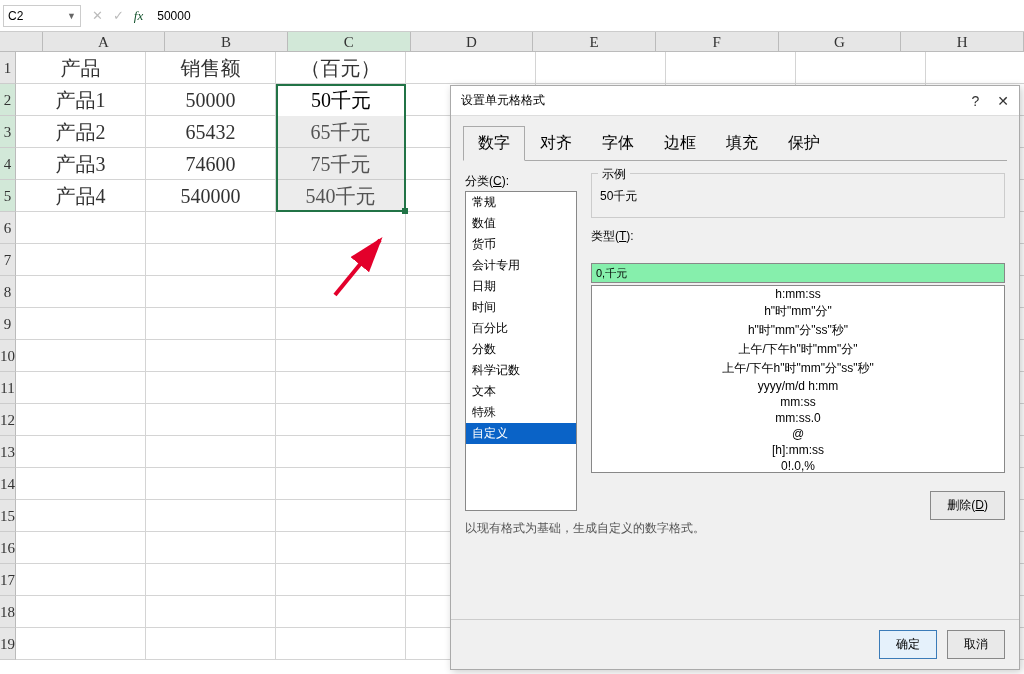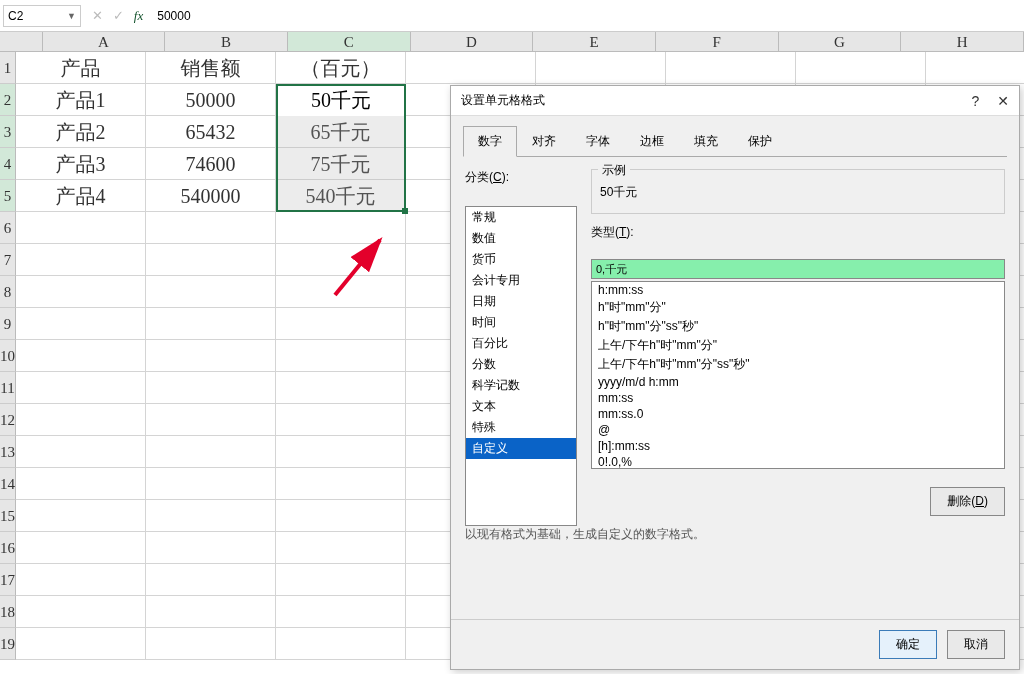--- a/index.html
+++ b/index.html
@@ -37,37 +37,37 @@
   
   .arrow1 { position: absolute; left: 320px; top: 230px; pointer-events: none; }
   .arrow2 { position: absolute; left: 640px; top: 240px; pointer-events: none; }
 
   
   .dialog { position: absolute; left: 450px; top: 85px; width: 570px; height: 585px; background: #f0f0f0; border: 1px solid #aaa; box-shadow: 2px 2px 8px rgba(0,0,0,0.2); display: flex; flex-direction: column; font-size: 12px; }
   .dlg-title { height: 30px; display: flex; align-items: center; justify-content: space-between; padding: 0 10px; background: #fff; border-bottom: 1px solid #ddd; }
   .dlg-title .t { font-size: 12px; }
   .dlg-title .btns { display: flex; gap: 18px; font-size: 14px; color: #333; }
   .tabs { display: flex; padding: 10px 12px 0 12px; }
-  .tab { padding: 6px 14px; border: 1px solid transparent; font-size: 12px; cursor: default; }
+  .tab { padding: 6px 14px; border: 1px solid transparent; font-size: 16px; cursor: default; }
   .tab.active { border: 1px solid #aaa; border-bottom: 1px solid #f0f0f0; background: #f0f0f0; position: relative; z-index: 2; }
   .tab-line { height: 1px; background: #aaa; margin: -1px 12px 0 12px; }
   .dlg-body { flex: 1; padding: 12px 14px; display: flex; flex-direction: column; }
   .body-cols { display: flex; gap: 14px; }
   .cat-col { width: 112px; }
-  .cat-label { margin-bottom: 20px; }
+  .cat-label { margin-bottom: 1px; }
   .cat-list { border: 1px solid #888; height: 320px; background: #fff; overflow: hidden; }
   .cat-item { padding: 2px 6px; font-size: 12px; }
   .cat-item.selected { background: #0a63c7; color: #fff; }
   .right-col { flex: 1; display: flex; flex-direction: column; }
   .sample-box { border: 1px solid #ccc; padding: 10px 8px 12px 8px; margin-bottom: 10px; position: relative; background: #f0f0f0; }
   .sample-label { position: absolute; top: -8px; left: 6px; background: #f0f0f0; padding: 0 4px; font-size: 12px; }
   .sample-val { font-size: 12px; padding-top: 4px; }
   .type-label { margin-bottom: 18px; }
   .type-input { width: 100%; border: 1px solid #888; padding: 3px 4px; background: #86efac; font-size: 11px; }
-  .type-list { border: 1px solid #888; background: #fff; height: 188px; margin-top: 2px; overflow-y: scroll; font-size: 12px; }
+  .type-list { border: 1px solid #888; background: #fff; height: 188px; margin-top: 2px; overflow-y: scroll; font-size: 12px; text-align: center; }
   .type-item { padding: 1px 6px; }
   .delete-row { text-align: right; margin-top: 18px; }
   .btn { border: 1px solid #888; background: #e9e9e9; padding: 5px 16px; font-size: 12px; cursor: default; }
   .hint { font-size: 12px; color: #555; }
   .dlg-footer { height: 50px; border-top: 1px solid #ccc; display: flex; align-items: center; justify-content: flex-end; gap: 10px; padding: 0 14px; }
   .btn.primary { border: 1px solid #3a7bb8; background: #e5f1fb; }
 
   
   .uk { text-decoration: underline; }
 </style>

